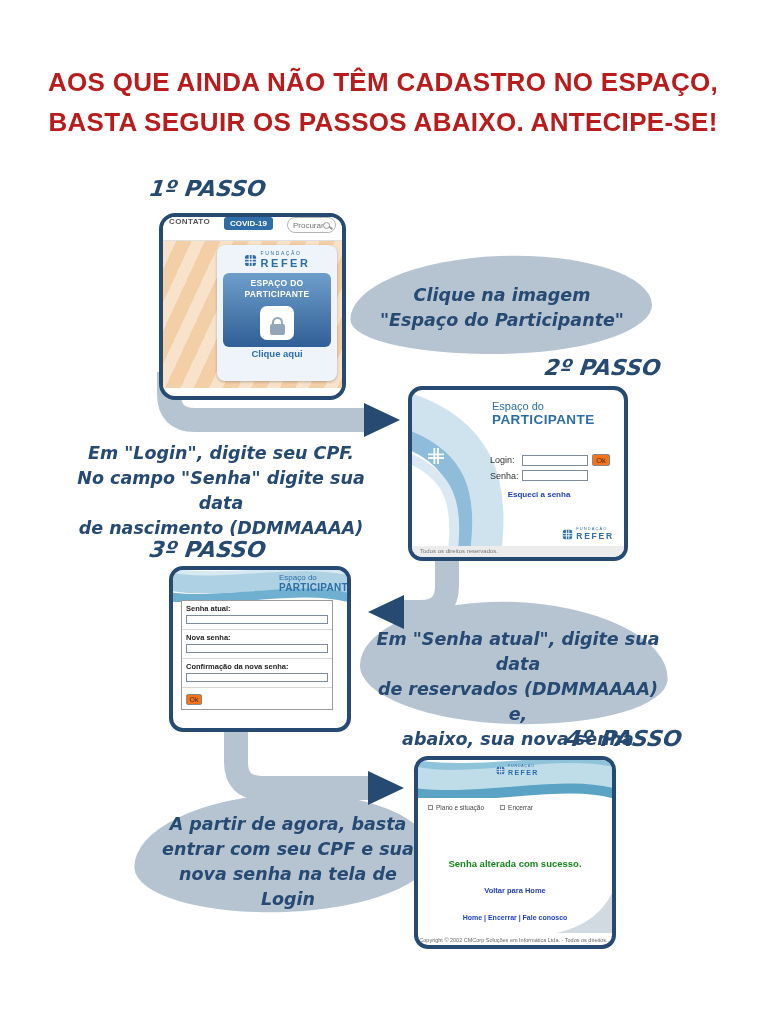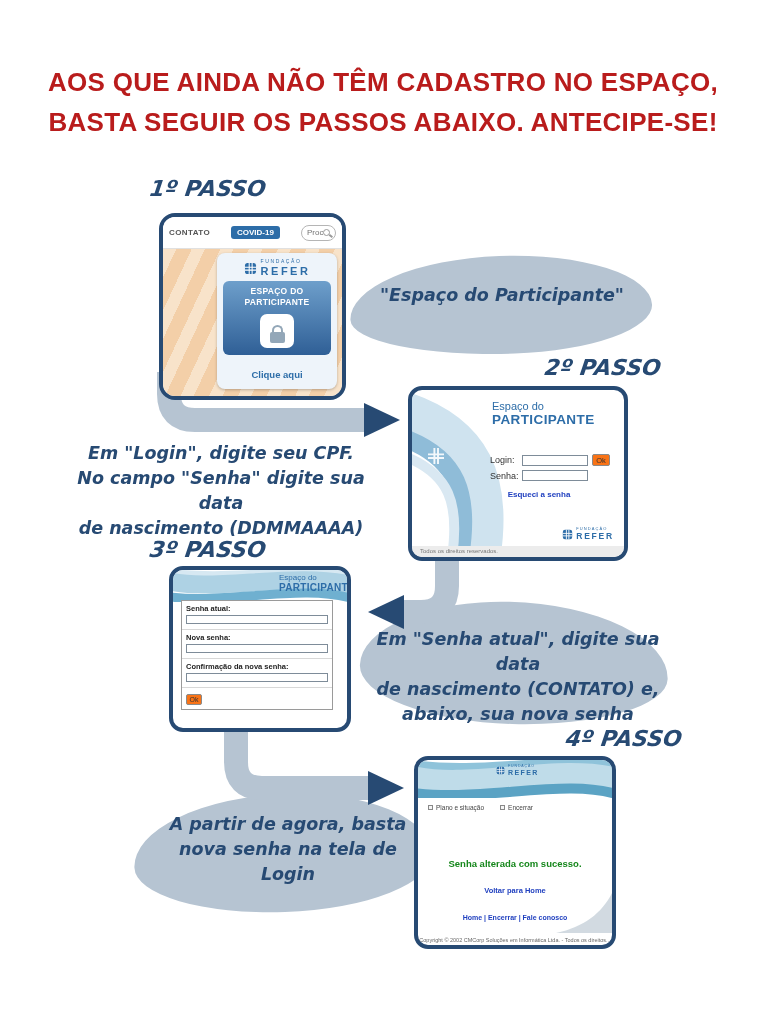--- a/index.html
+++ b/index.html
@@ -34,41 +34,41 @@
   #instr3{left:372px;top:627px;width:292px}
   #instr4{left:152px;top:812px;width:272px}
 
   .shot{position:absolute;background:#fff;border:4px solid #274a73;overflow:hidden;z-index:3}
   #shot1{left:159px;top:213px;width:187px;height:187px;border-radius:16px}
   #shot2{left:408px;top:386px;width:220px;height:175px;border-radius:14px}
   #shot3{left:169px;top:566px;width:182px;height:166px;border-radius:14px}
   #shot4{left:414px;top:756px;width:202px;height:193px;border-radius:14px}
 
   
-  .s1-topbar{display:flex;align-items:center;gap:21px;height:32px;padding:0 6px;background:#fff;border-bottom:1px solid #e0e0e0}
+  .s1-topbar{display:flex;align-items:flex-start;gap:14px;height:24px;padding:0 6px;background:#fff;border-bottom:1px solid #e0e0e0}
   .s1-menu{font-size:8px;font-weight:bold;color:#555;letter-spacing:.4px}
   .s1-covid{font-size:8px;font-weight:bold;color:#fff;background:#2d6da8;border-radius:3px;padding:2px 6px;white-space:nowrap}
   .s1-search{display:flex;align-items:center;border:1px solid #b5b5b5;border-radius:9px;height:16px;padding:0 5px;flex:1;min-width:0}
   .s1-search-input{border:none;outline:none;width:100%;font-size:8px;color:#888;font-family:inherit;background:transparent}
   .mag{position:relative;width:7px;height:7px;border:1.5px solid #999;border-radius:50%;flex:none}
   .mag::after{content:"";position:absolute;width:4px;height:1.5px;background:#999;right:-3.5px;bottom:-1px;transform:rotate(40deg)}
   .s1-body{position:relative;height:147px;background:repeating-linear-gradient(115deg,#f8e3ca 0 12px,#f3cfa8 12px 26px)}
   .s1-panel{position:absolute;right:5px;top:4px;width:120px;height:136px;background:#eef4fa;border-radius:8px;
             padding-top:2px;box-shadow:0 1px 3px rgba(0,0,0,.25)}
   .s1-logo{display:flex;align-items:center;justify-content:center;gap:4px;height:26px}
   .logo-texts{display:flex;flex-direction:column;line-height:1.1}
   .logo-top{font-size:5px;letter-spacing:1.6px;color:#2d6da8}
   .logo-main{font-size:11px;font-weight:bold;letter-spacing:2.5px;color:#2d6da8}
   .s1-bluebox{margin:0 6px;background:linear-gradient(180deg,#6e9fcb,#2f5f96);border-radius:6px;padding:5px 3px 7px;text-align:center}
   .s1-ptitle span{display:block;color:#fff;font-weight:bold;font-size:8.5px;line-height:11px;letter-spacing:.3px}
   .s1-lockcard{width:34px;height:34px;background:#fff;border-radius:7px;margin:6px auto 0;
                display:flex;justify-content:center;align-items:flex-end;padding-bottom:5px}
   .lock{position:relative;width:15px;height:11px;background:#93a7b8;border-radius:2px;display:block}
   .lock::before{content:"";position:absolute;left:2.5px;top:-7px;width:7px;height:8px;border:2.5px solid #93a7b8;border-bottom:none;border-radius:6px 6px 0 0}
-  .s1-clique{text-align:center;color:#2d6da8;font-weight:bold;font-size:9.5px;margin-top:14px}
+  .s1-clique{text-align:center;color:#2d6da8;font-weight:bold;font-size:9.5px;margin-top:1px}
 
   
   .s2-waves{position:absolute;left:0;top:0}
   .s2-watermark{position:absolute;left:16px;top:58px;opacity:.9}
   .s2-title{position:absolute;left:80px;top:10px;color:#2d6da8}
   .s2-t1{font-size:11px}
   .s2-t2{font-size:13.5px;font-weight:bold;letter-spacing:.4px}
   .s2-form{position:absolute;left:78px;top:64px;font-size:9px}
   .frow{display:flex;align-items:center;margin-bottom:4px}
   .flabel{font-weight:normal;color:#333;width:32px}
@@ -136,34 +136,36 @@
       <polygon points="368,771 368,805 404,788"></polygon>
     </g>
   </svg>
 
   <div class="step-label" id="label1">1º PASSO</div>
   <div class="step-label" id="label2">2º PASSO</div>
   <div class="step-label" id="label3">3º PASSO</div>
   <div class="step-label" id="label4">4º PASSO</div>
 
   <div class="instruction" id="instr1">
+    <span>Clique na imagem</span>
     <span>"Espaço do Participante"</span>
   </div>
   <div class="instruction" id="instr2">
     <span>Em "Login", digite seu CPF.</span>
     <span>No campo "Senha" digite sua data</span>
     <span>de nascimento (DDMMAAAA)</span>
   </div>
   <div class="instruction" id="instr3">
     <span>Em "Senha atual", digite sua data</span>
-    <span>de nascimento (CONTATO) e,</span>
+    <span>de reservados (DDMMAAAA) e,</span>
     <span>abaixo, sua nova senha</span>
   </div>
   <div class="instruction" id="instr4">
     <span>A partir de agora, basta</span>
+    <span>entrar com seu CPF e sua</span>
     <span>nova senha na tela de Login</span>
   </div>
 
   <div class="shot" id="shot1">
     <div class="s1-topbar">
       <span class="s1-menu">CONTATO</span>
       <span class="s1-covid">COVID-19</span>
       <span class="s1-search">
         <input class="s1-search-input" placeholder="Procurar" style="">
         <span class="mag"></span>

